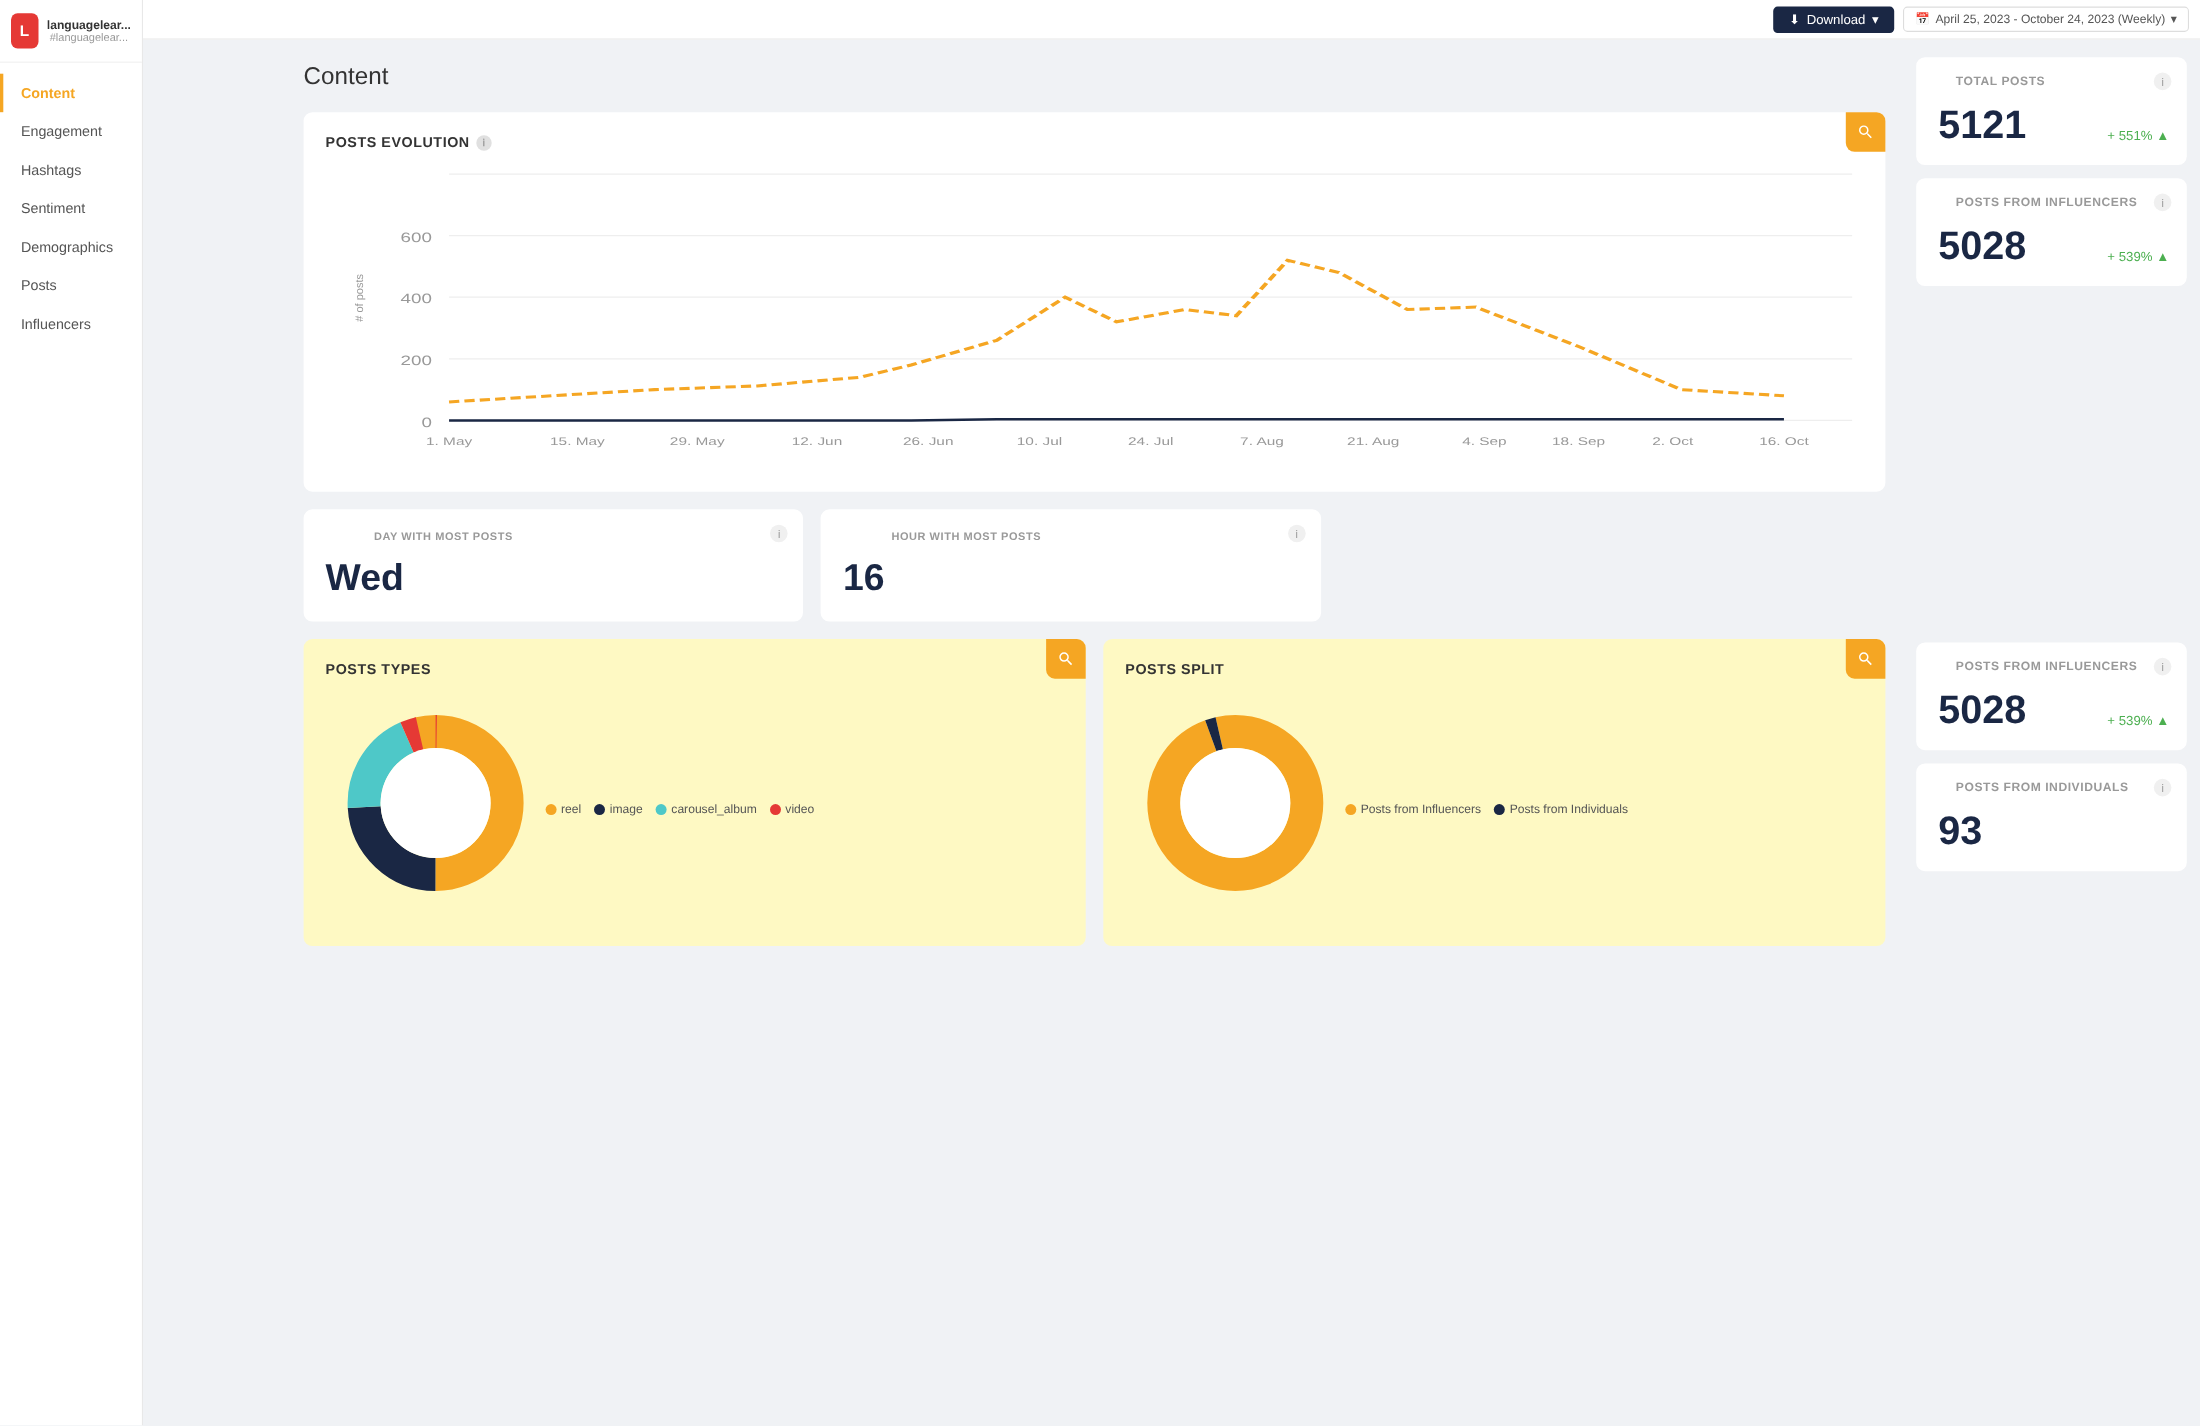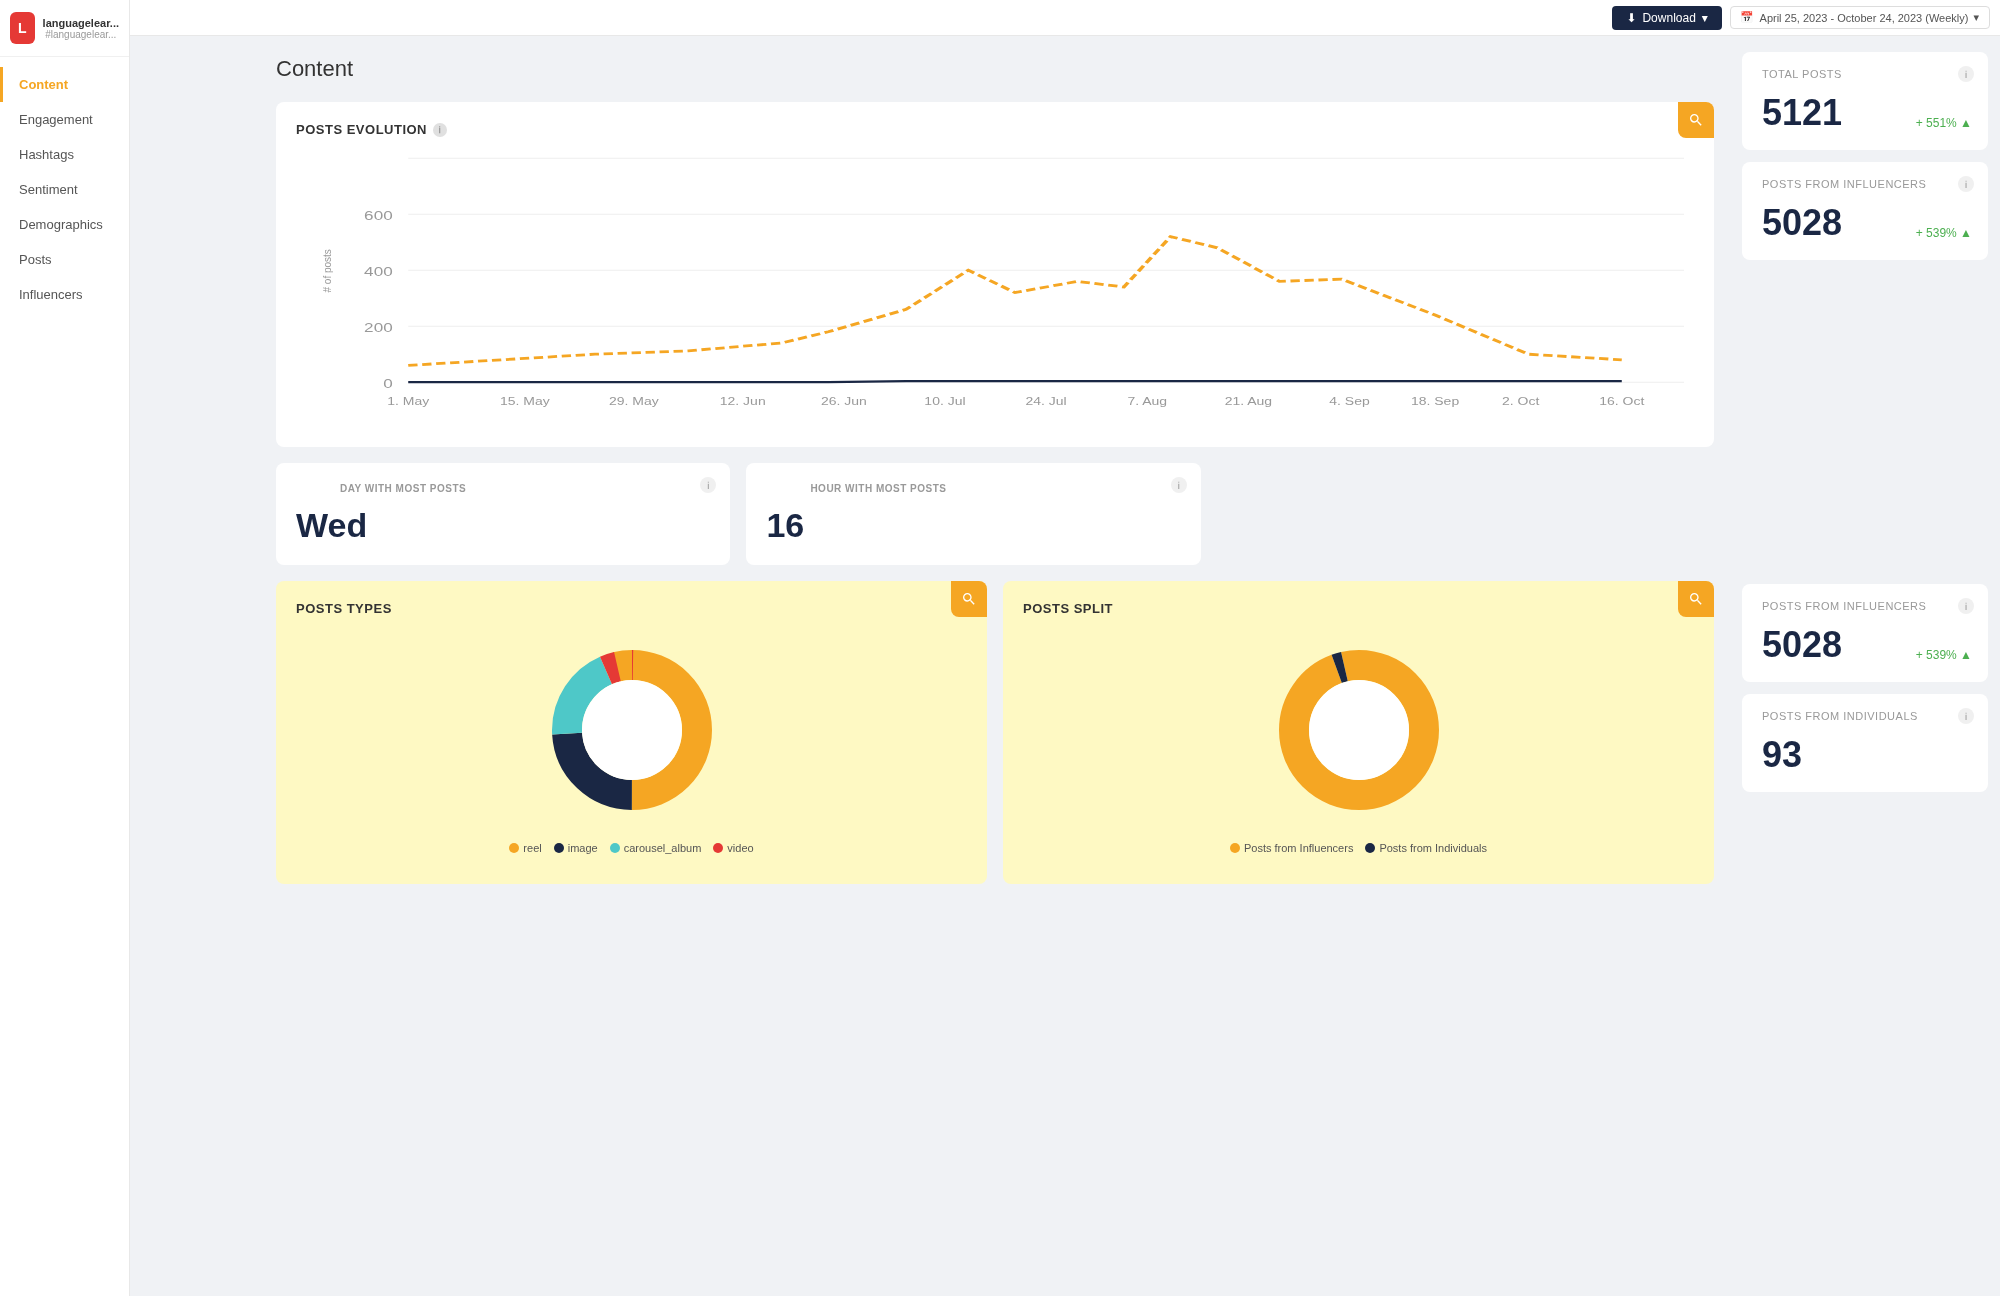--- a/index.html
+++ b/index.html
@@ -108,25 +108,26 @@
     }
 
     .stat-card {
       background: #fff;
       border-radius: 8px;
       padding: 16px 20px;
       position: relative;
     }
     .stat-card-title {
       font-size: 11px;
-      font-weight: 400;
+      font-weight: 700;
       color: #999;
       letter-spacing: 0.5px;
       text-transform: uppercase;
       margin-bottom: 12px;
+      margin-left: 16px;
     }
     .stat-card-value {
       font-size: 36px;
       font-weight: 700;
       color: #1a2744;
     }
     .stat-card-change {
       font-size: 12px;
       color: #4caf50;
       position: absolute;
@@ -236,21 +237,21 @@
     .legend-line {
       width: 20px; height: 2px;
     }
 
     
     .chart-svg { width: 100%; height: 100%; }
 
     
     .donut-container {
       display: flex;
-      flex-direction: column;
+      flex-direction: row;
       align-items: center;
       padding: 10px 0;
     }
     .donut-legend {
       display: flex;
       gap: 12px;
       margin-top: 12px;
       flex-wrap: wrap;
       justify-content: center;
     }

